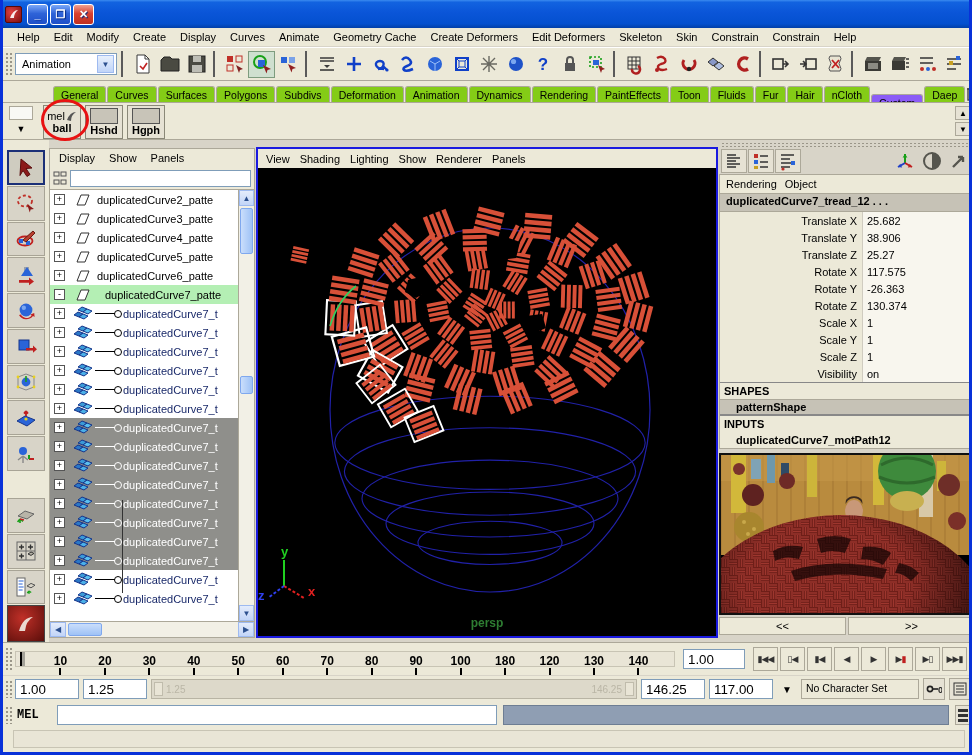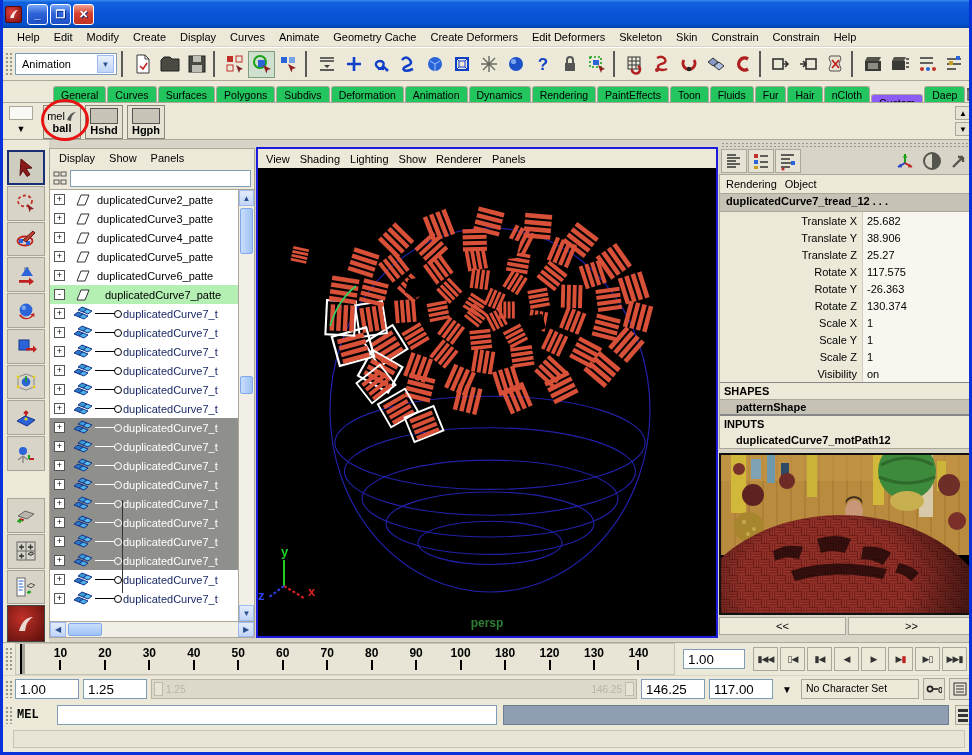--- a/index.html
+++ b/index.html
@@ -24,21 +24,21 @@
     background:#ECE9D8;border-top:1px solid #FFFFFF;border-bottom:1px solid #ACA899}
   .grip{position:absolute;left:2px;top:4px;bottom:4px;width:7px;
     background-image:radial-gradient(circle,#9A9689 1px,transparent 1.2px);background-size:4px 4px}
   .mode-select{width:102px;height:22px;background:#fff;border:1px solid #7F9DB9;display:flex;align-items:center;justify-content:space-between;padding:0 2px 0 6px}
   .dd-arrow{width:17px;height:18px;background:linear-gradient(180deg,#E8F0FC,#C0D4F8);border:1px solid #9EBAF0;display:flex;align-items:center;justify-content:center;font-size:8px;color:#2B4F8E}
   .tb-btn{width:27px;height:27px;display:flex;align-items:center;justify-content:center;border:1px solid transparent}
   .tb-btn.active{background:#CFE0CF;border:1px solid #7E9C7E}
   .tb-sep{width:5px;height:26px;margin:0 3px;border-left:2px solid #5A5A5A}
   
   .shelftabs{position:absolute;left:0;top:81px;width:972px;height:21px;display:flex;align-items:flex-end;padding:0 4px 0 50px;background:#ECE9D8}
-  .tab{padding:2px 7px 1px;border:1px solid #ACA899;border-bottom:none;border-radius:3px 3px 0 0;background:#22c55e;margin-right:1px;white-space:nowrap;font-size:10.5px}
+  .tab{padding:2px 7px 1px;border:1px solid #ACA899;border-bottom:none;border-radius:3px 3px 0 0;background:#84cc16;margin-right:1px;white-space:nowrap;font-size:10.5px}
   .tab.active{background:#8b5cf6;position:relative;top:9px;padding-bottom:2px}
   .trash-btn{margin-left:auto;width:22px;height:19px;display:flex;align-items:center;justify-content:center}
   
   .shelfrow{position:absolute;left:0;top:102px;width:972px;height:38px;background:#ECE9D8;border-top:1px solid #ACA899;border-bottom:1px solid #ACA899}
   .shelf-mini{position:absolute;left:6px;top:3px;width:24px;height:14px;background:#F8F8F4;border:1px solid #ACA899}
   .shelf-mini2{position:absolute;left:6px;top:19px;width:24px;height:14px;display:flex;align-items:center;justify-content:center;font-size:9px}
   .shelf-btn{position:absolute;top:2px;width:38px;height:34px;background:#E6E2D4;border:1px solid #8A8878;display:flex;flex-direction:column;align-items:center;justify-content:center;font-size:11px}
   .shelf-btn .box{width:28px;height:16px;background:#C8C4B8;border:1px solid #555}
   .annot-ellipse{position:absolute;left:38px;top:99px;width:48px;height:42px;border:3px solid #E81212;border-radius:50%;z-index:30;pointer-events:none}
   .annot-text{position:absolute;left:163px;top:105px;font-size:20px;font-style:italic;font-weight:bold;color:#E01414;z-index:30}
@@ -98,21 +98,21 @@
   .cb-row .cl{flex:1;text-align:right;padding-right:5px}
   .cb-row .cv{width:112px;background:#F8F6EE;border-left:1px solid #D0CCC0;height:100%;display:flex;align-items:center;padding-left:4px}
   .cb-sect{font-weight:bold;padding:2px 4px;border-top:1px solid #888}
   .cb-shape{font-weight:bold;padding:1px 4px 1px 16px;background:#C6C2B6;border-top:1px solid #ACA899;border-bottom:1px solid #888}
   .cb-input{font-weight:bold;padding:2px 4px 2px 16px}
   .preview{margin-top:4px;border:2px solid #111;background:#000}
   .prevbtns{display:flex;gap:2px;margin-top:2px}
   .prevbtns button{flex:1;height:18px;background:#ECE9D8;border:1px solid #ACA899;font-size:11px}
   
   .timeslider{position:absolute;left:0;top:642px;width:972px;height:33px;background:#ECE9D8;border-top:1px solid #ACA899;display:flex;align-items:center;padding:2px 2px 2px 12px}
-  .ruler{position:relative;height:32px;flex:1;max-width:660px;background:#E9E5D6;border:1px solid #C8C4B4}
+  .ruler{position:relative;height:16px;flex:1;max-width:660px;background:#E9E5D6;border:1px solid #C8C4B4}
   .tickmark{position:absolute;top:2px;font-weight:bold;font-size:12px;transform:translateX(-50%)}
   .tickline{position:absolute;top:16px;height:10px;border-left:2px solid #000;transform:translateX(-50%)}
   .curmark{position:absolute;top:0;bottom:0;width:5px;background:rgba(80,80,80,.45);border-left:2px solid #000}
   .curtime{width:62px;height:20px;background:#fff;border:1px solid #7F9DB9;margin:0 8px;padding:2px 4px}
   .playbtns{display:flex;gap:2px}
   .pb{width:25px;height:24px;background:#ECE9D8;border:1px solid #ACA899;display:flex;align-items:center;justify-content:center;font-size:9px;letter-spacing:-1px;color:#333}
   .pb .red{color:#C02020}
   
   .rangeslider{position:absolute;left:0;top:675px;width:972px;height:27px;background:#ECE9D8;display:flex;align-items:center;gap:4px;padding:2px 4px 2px 12px;border-top:1px solid #D8D4C8}
   .rfield{width:64px;height:20px;background:#fff;border:1px solid #7F9DB9;padding:2px 4px}

